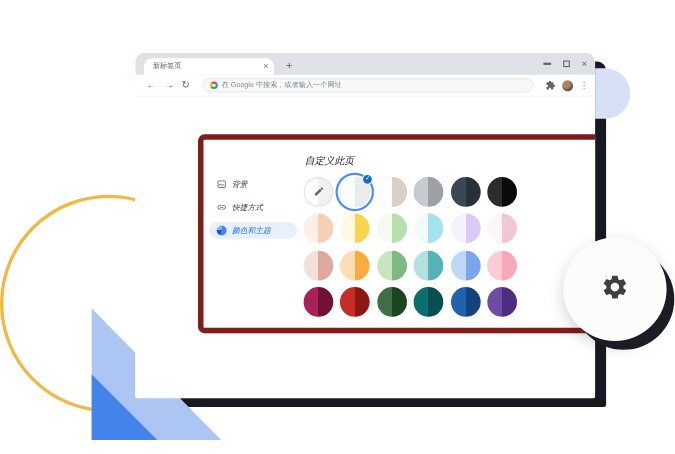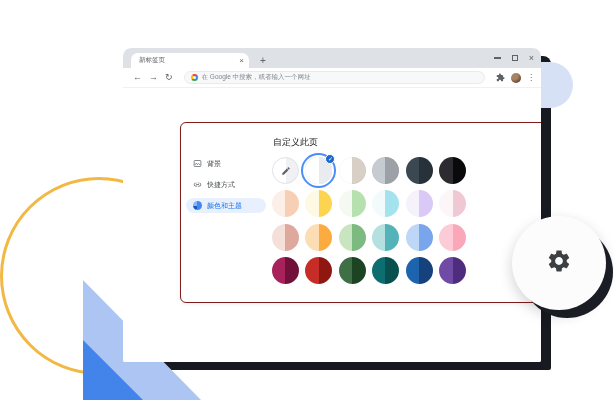--- a/index.html
+++ b/index.html
@@ -51,22 +51,22 @@
   .tb-right { display:flex; align-items:center; gap:6px; }
   .ext-ic svg { display:block; }
   .avatar { width:10px; height:10px; border-radius:50%;
     background:radial-gradient(circle at 35% 30%, #A78263 0 35%, #6E4F3C 70%, #3E2C22 100%); }
   .dots { font-size:8px; color:#5F6368; line-height:1; letter-spacing:0; }
 
   .content { position:relative; height:274px; background:#ffffff; }
 
   
   .card { position:absolute; left:57px; top:34px; width:386px; height:181px;
-    background:#ffffff; border:1px solid #7f1d1d; border-radius:6px;
-    box-shadow:0 1px 4px rgba(60,64,67,.08); }
+    background:#ffffff; border:5px solid #7f1d1d; border-radius:6px;
+    box-shadow:0 1px 4px rgba(60,64,67,.08);font-style:italic; }
   .card-title { position:absolute; left:92px; top:13px; font-size:9px; color:#202124; }
   .menu { position:absolute; left:5px; top:33px; width:80px; }
   .menu-item { display:flex; align-items:center; gap:5px; height:15px; padding:0 7px;
     margin-bottom:6px; border-radius:8px; font-size:7px; color:#3C4043; cursor:default; }
   .menu-item.selected { background:#E8F0FE; color:#1A73E8; }
   .menu-ic { width:9px; height:9px; flex:none; display:flex; align-items:center; justify-content:center; }
   .theme-ball { width:9px; height:9px; border-radius:50%;
     background:conic-gradient(#4285F4 0 55%, #185ABC 55% 75%, #8AB4F8 75% 100%); }
 
   .grid { position:absolute; left:91px; top:34px; display:grid;

